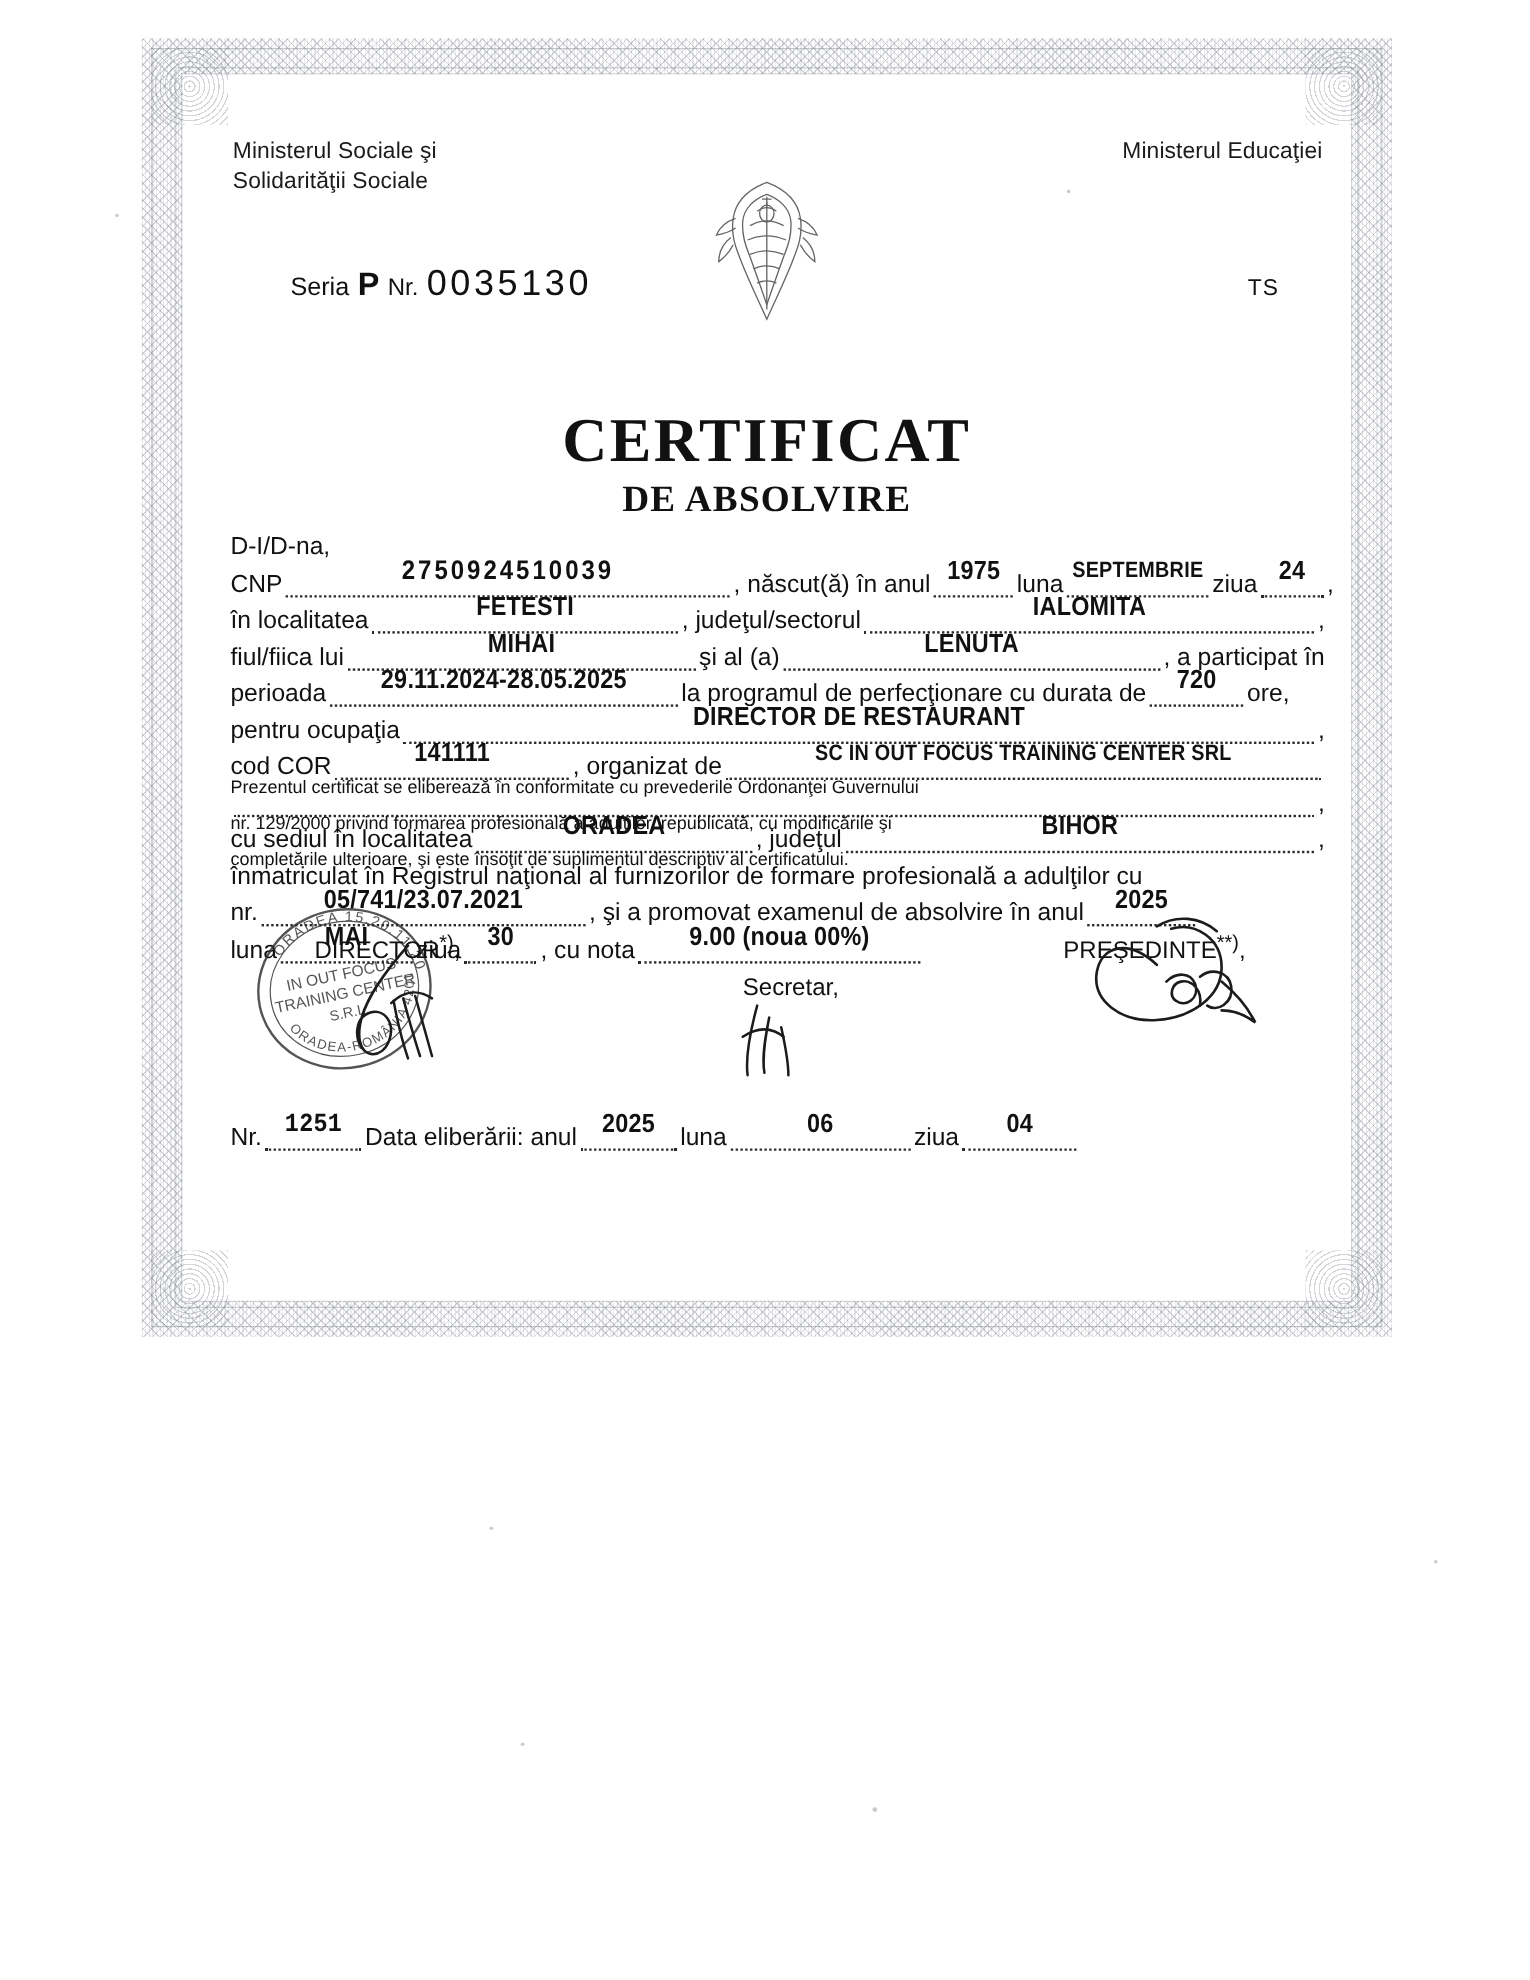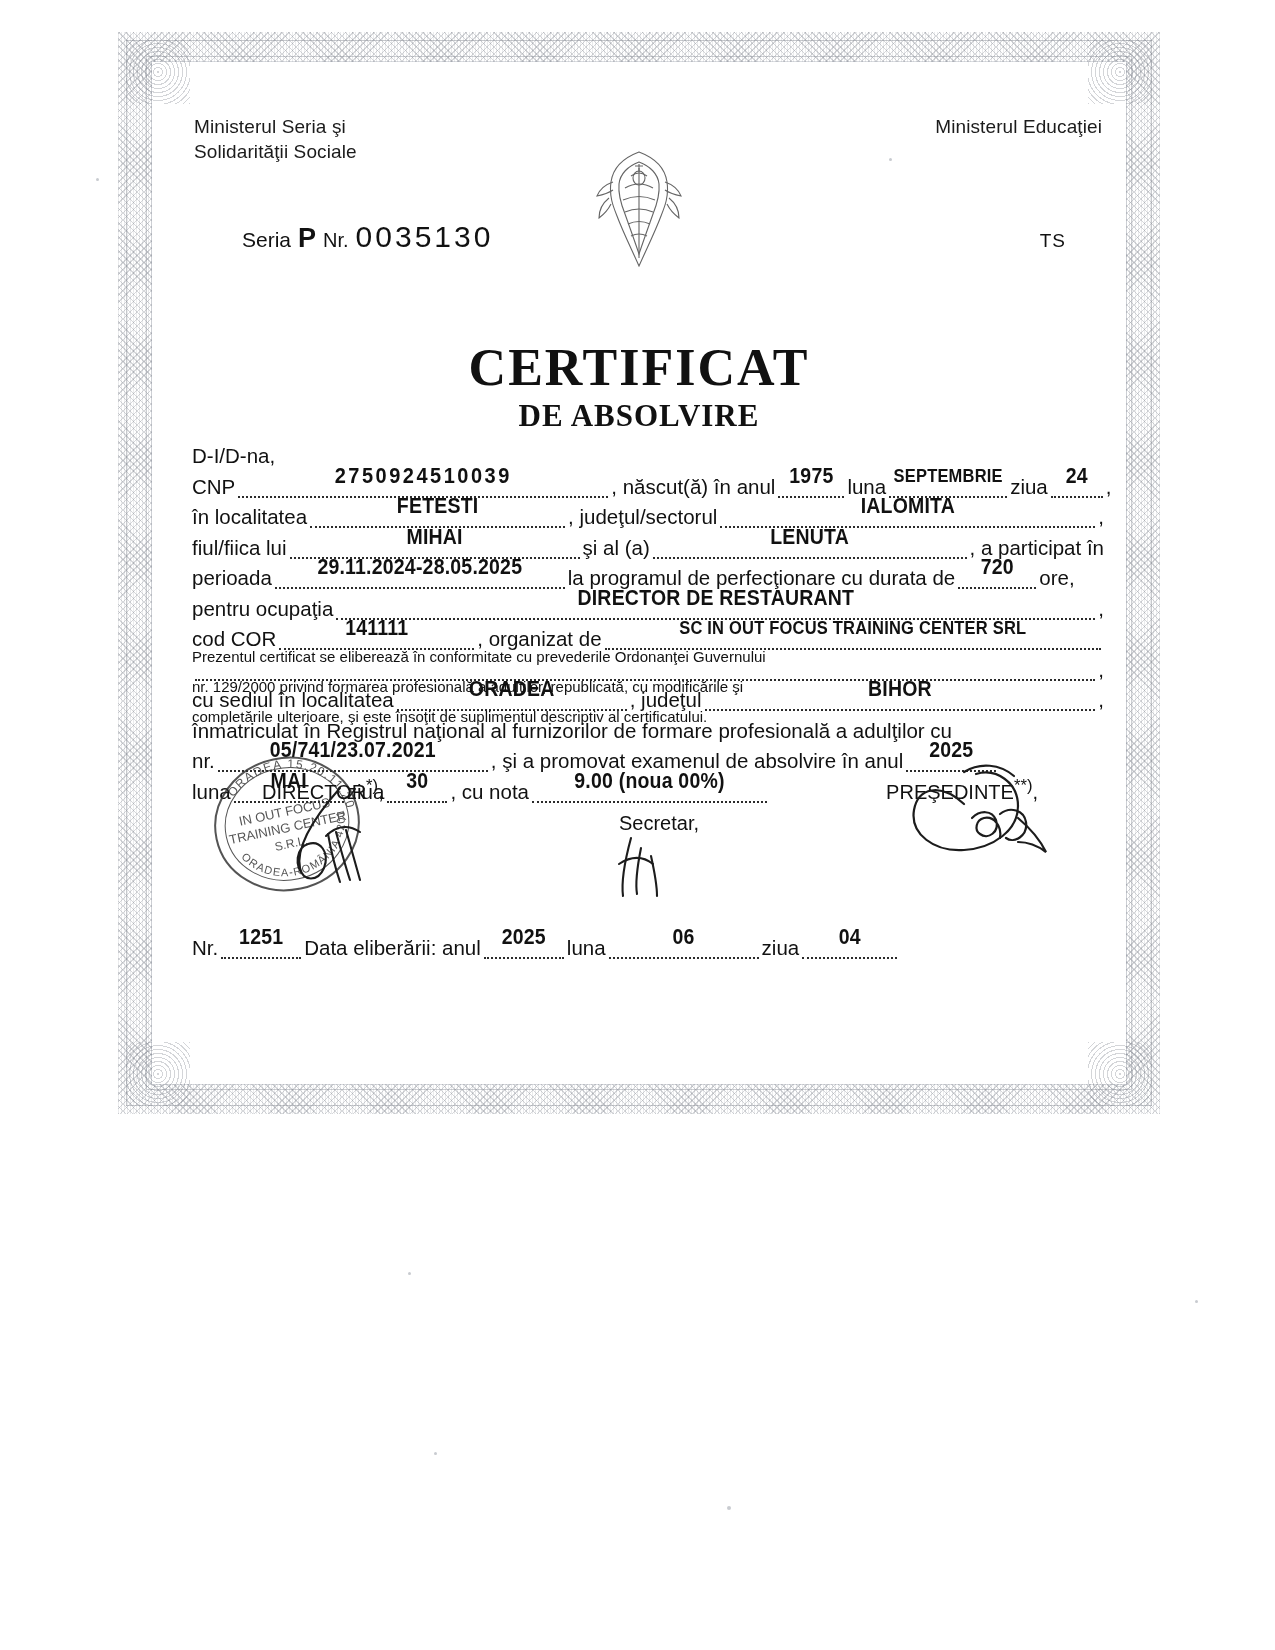--- a/index.html
+++ b/index.html
@@ -93,21 +93,21 @@
   .w-parent{flex:0 0 290px;}
   .w-period{flex:0 0 290px;}
   .w-hours{flex:0 0 78px;}
   .w-cor{flex:0 0 195px;}
   .w-loc2{flex:0 0 230px;}
   .w-reg{flex:0 0 270px;}
   .w-examyear{flex:0 0 90px;}
   .w-exmonth{flex:0 0 110px;}
   .w-exday{flex:0 0 60px;}
   .w-grade{flex:0 0 235px;}
-  .w-nr{flex:0 0 80px;}
+  .w-nr{flex:0 0 80px;font-family:Liberation Mono, monospace;}
   .w-dyear{flex:0 0 80px;}
   .w-dmonth{flex:0 0 150px;}
   .w-dday{flex:0 0 95px;}
 
   #para-legal{
     position:absolute;left:40px;right:24px;top:580px;
     font-size:15px;line-height:30px;text-align:justify;
   }
   #para-legal p{margin:0;}
 
@@ -141,21 +141,21 @@
 <div class="speck" style="left:96px;top:178px;width:3px;height:3px;"></div>
 <div class="speck" style="left:1195px;top:1300px;width:3px;height:3px;"></div>
 <div class="speck" style="left:408px;top:1272px;width:3px;height:3px;"></div>
 <div class="speck" style="left:434px;top:1452px;width:3px;height:3px;"></div>
 <div class="speck" style="left:727px;top:1506px;width:4px;height:4px;"></div>
 <div class="speck" style="left:889px;top:158px;width:3px;height:3px;"></div>
 
 <div id="content">
 
   <div class="ministry" id="ministry-left">
-    <div>Ministerul Seria şi</div>
+    <div>Ministerul Sociale şi</div>
     <div>Solidarităţii Sociale</div>
   </div>
 
 
   <div class="ministry" id="ministry-right">Ministerul Educaţiei</div>
 
   <svg id="coat-of-arms" viewBox="0 0 120 140">
     <g fill="none" stroke="#3a3a3a" stroke-width="1.1">
       <path d="M60 4 C44 10 34 20 32 34 C30 48 34 58 38 68 C44 84 52 100 60 118 C68 100 76 84 82 68 C86 58 90 48 88 34 C86 20 76 10 60 4 Z"></path>
       <path d="M60 14 C49 18 41 26 40 36 C39 47 42 56 46 66 C51 80 56 94 60 106 C64 94 69 80 74 66 C78 56 81 47 80 36 C79 26 71 18 60 14 Z"></path>

